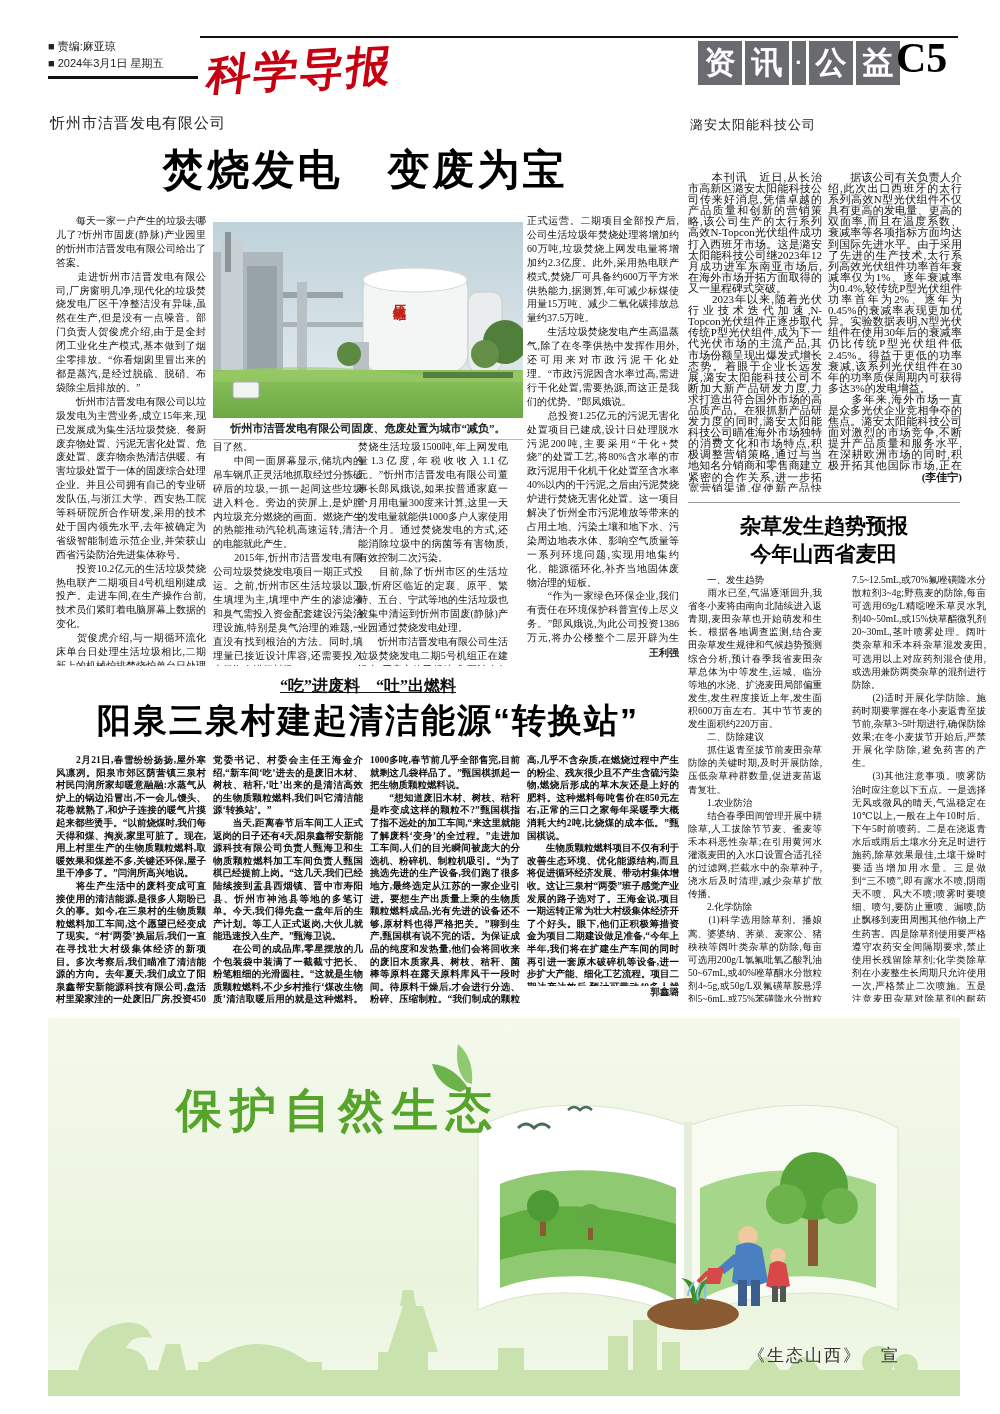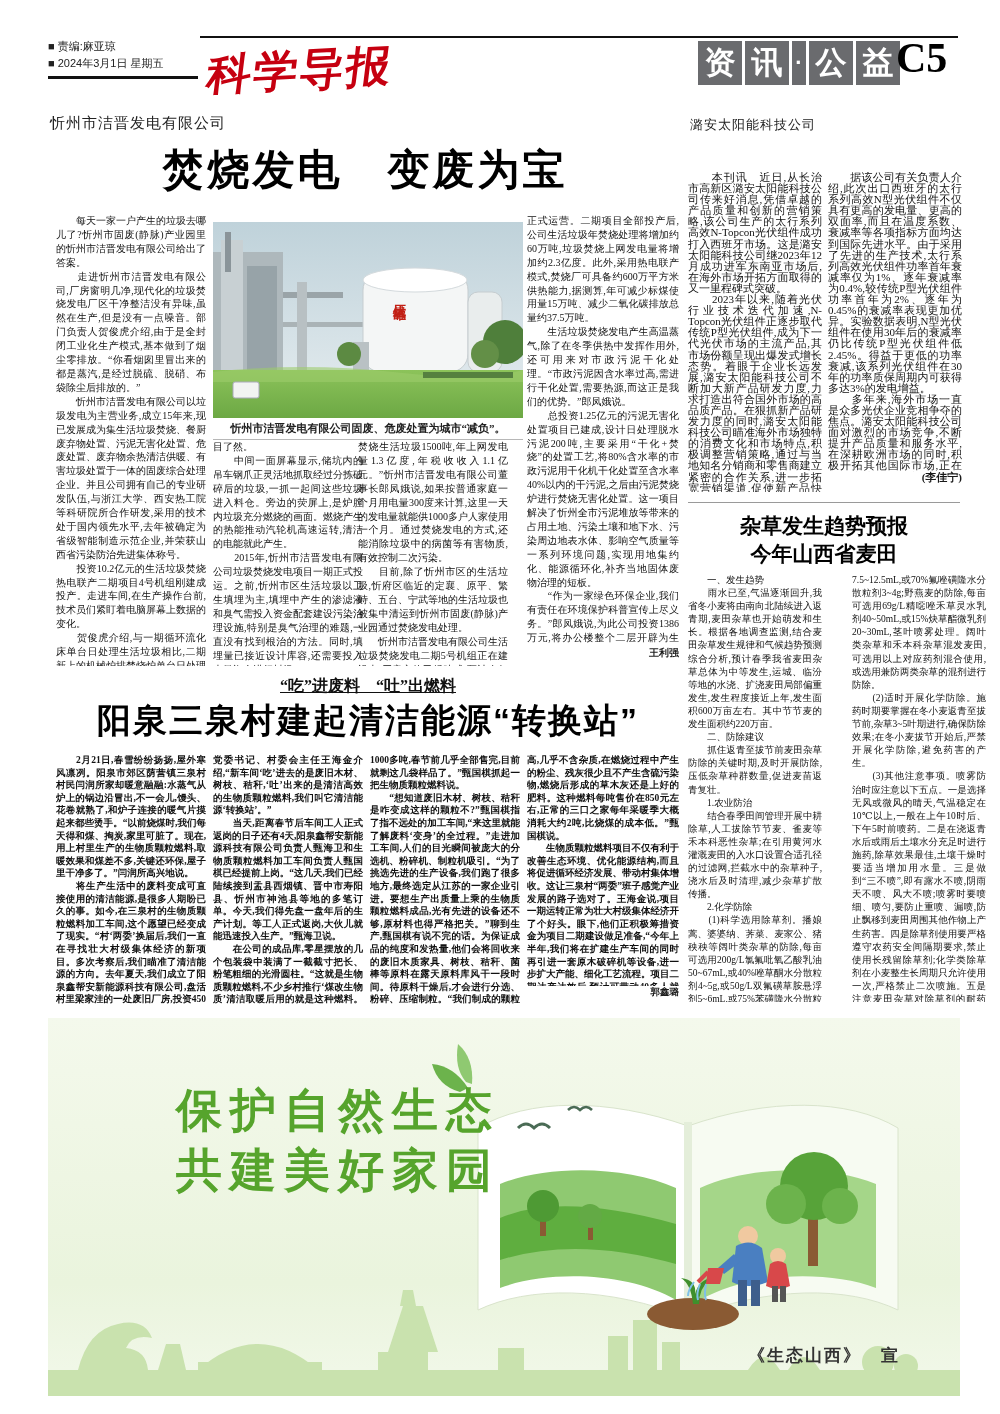--- a/index.html
+++ b/index.html
@@ -62,21 +62,21 @@
   .a4-c2{left:213px;top:754px;width:150px;height:250px;}
   .a4-c3{left:370px;top:754px;width:150px;height:250px;}
   .a4-c4{left:527px;top:754px;width:152px;height:250px;}
 
   
   .banner{left:48px;top:1018px;width:912px;height:378px;
           background:linear-gradient(180deg,#f4f9ec 0%,#eaf4dd 70%,#f2f8ea 100%);overflow:hidden;}
   .slogan{position:absolute;left:90px;top:62px;width:400px;text-align:center;
           font-family:"Liberation Sans",sans-serif;font-weight:bold;color:#56a42c;
           font-size:46px;line-height:60px;letter-spacing:8px;}
-  .credit{position:absolute;left:700px;top:326px;font-size:17px;color:#333;font-weight:bold;
+  .credit{position:absolute;left:700px;top:326px;font-size:17px;color:#333;font-weight:normal;
           letter-spacing:2px;font-family:"Liberation Sans",sans-serif;}
 </style>
 </head>
 <body>
 
 <div class="page">
 
   <div class="abs top-rule"></div>
   <div class="abs editor-block">
     <div>■ 责编:麻亚琼</div>
@@ -253,18 +253,17 @@
         <path d="M520,92 q6,-6 12,0 q6,-6 12,0" stroke="#4a6b55" stroke-width="2.5" fill="none"></path>
 
         <g>
           <path d="M420,70 q-14,-22 -36,-24 q6,22 28,28 Z" fill="#6cb34c"></path>
           <path d="M424,66 q2,-26 -14,-40 q-4,24 8,38 Z" fill="#8fc971"></path>
         </g>
       </g>
     </svg>
     <div class="slogan">
       <div>保护自然生态</div>
-      <div>共建美好家园</div>
     </div>
     <div class="credit">《生态山西》　宣</div>
   </div>
 
 </div>
 
 </body></html>

